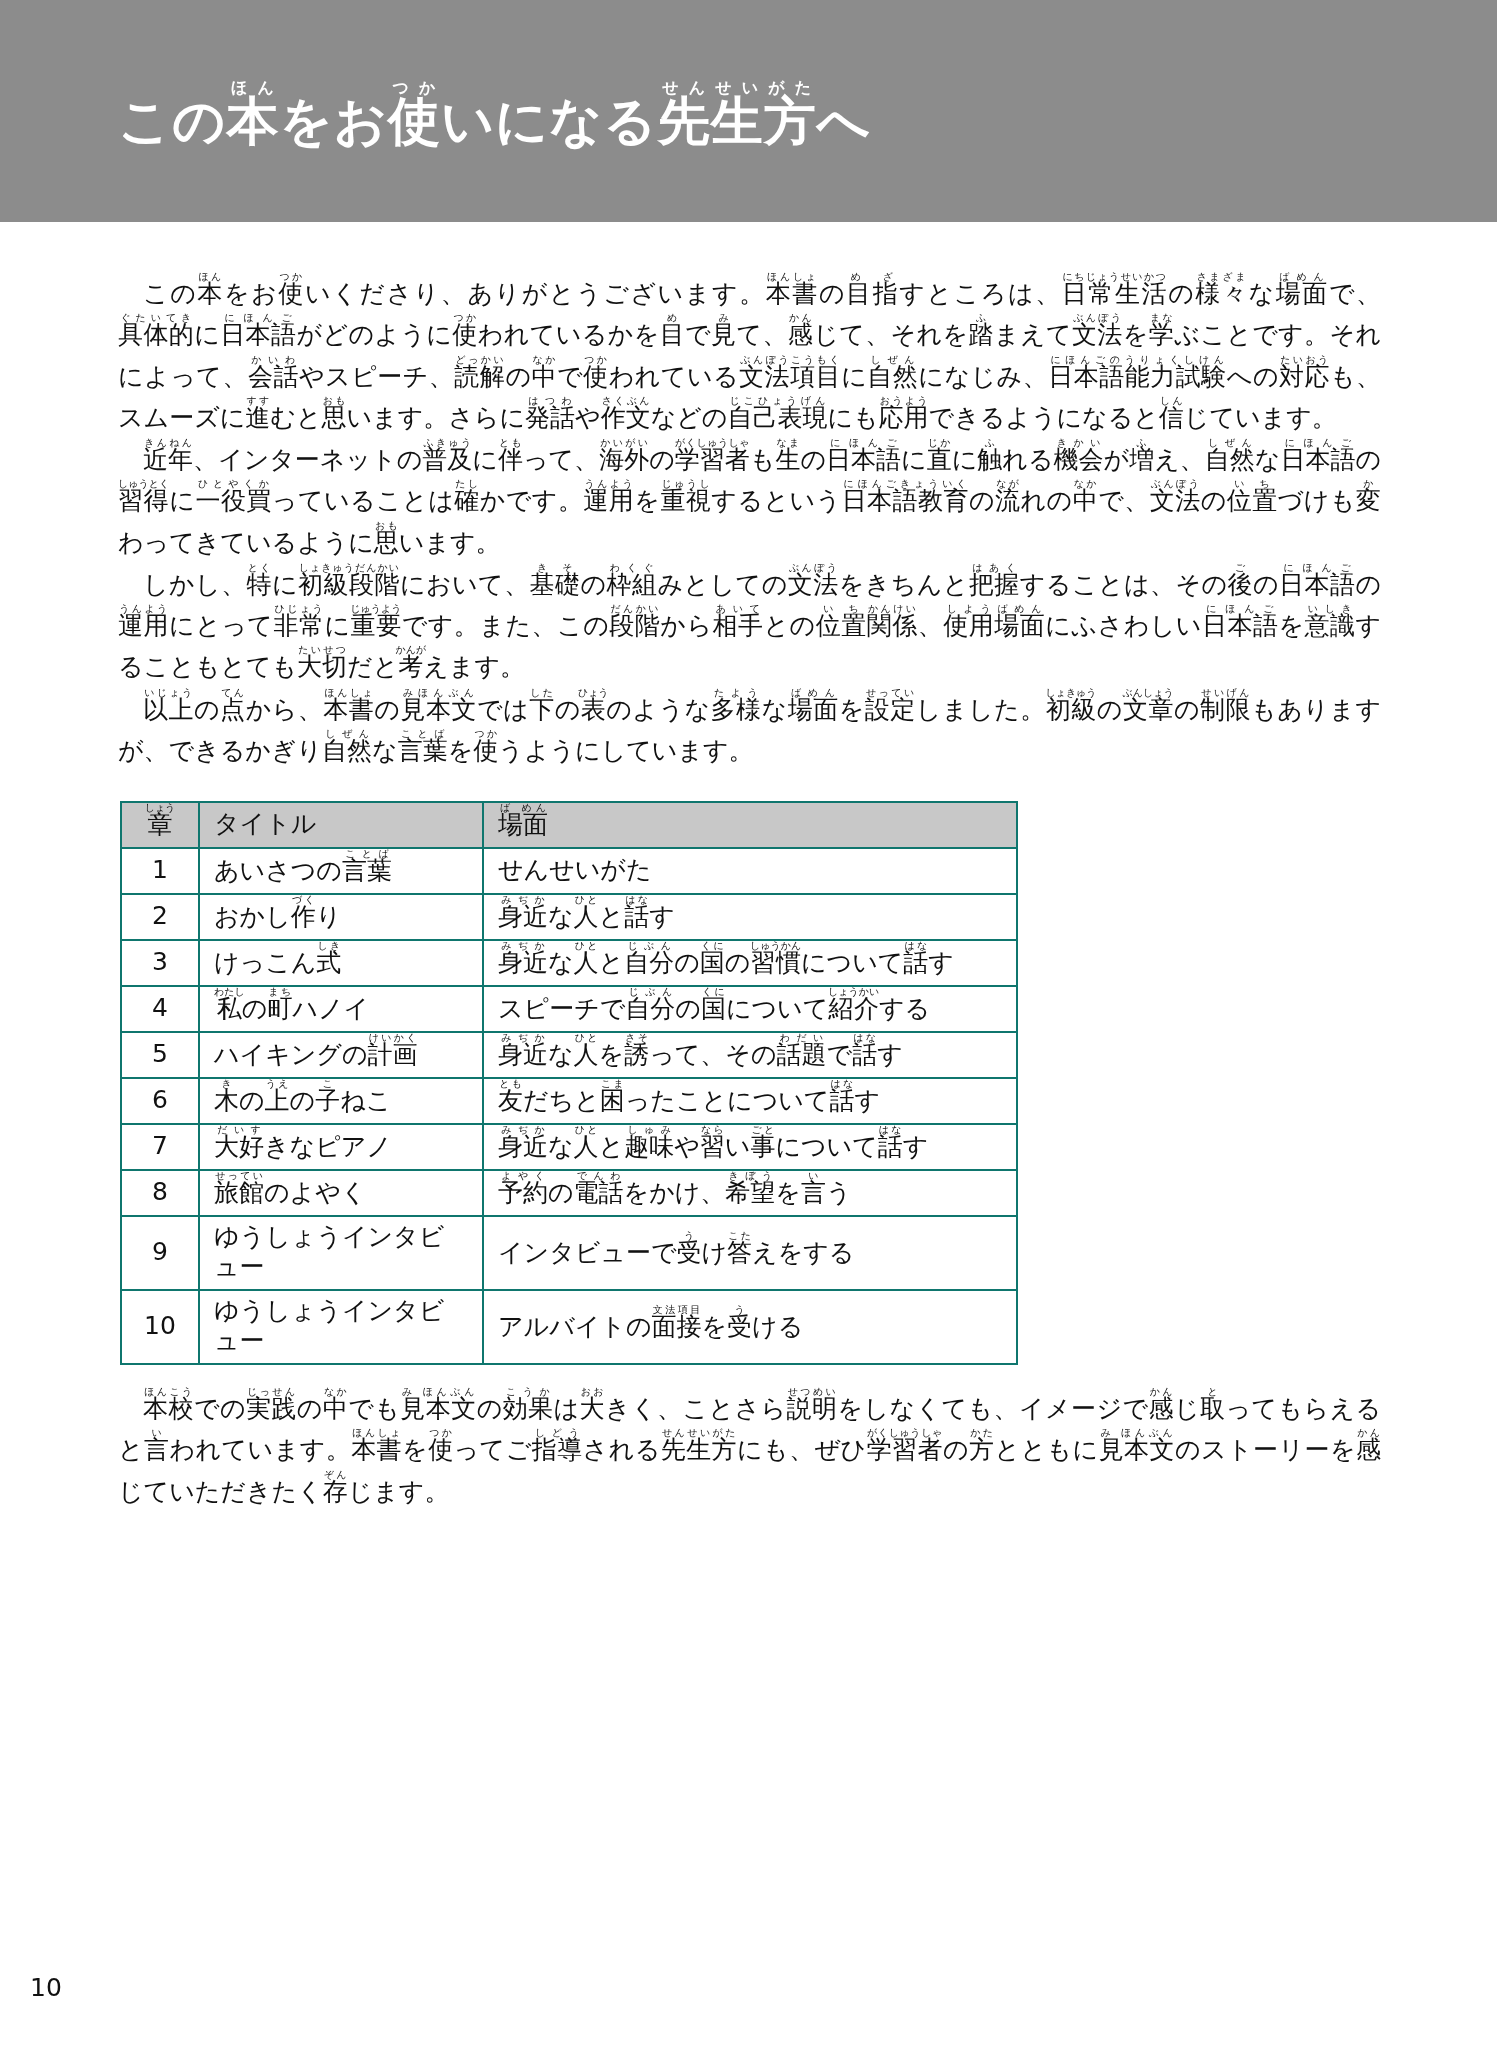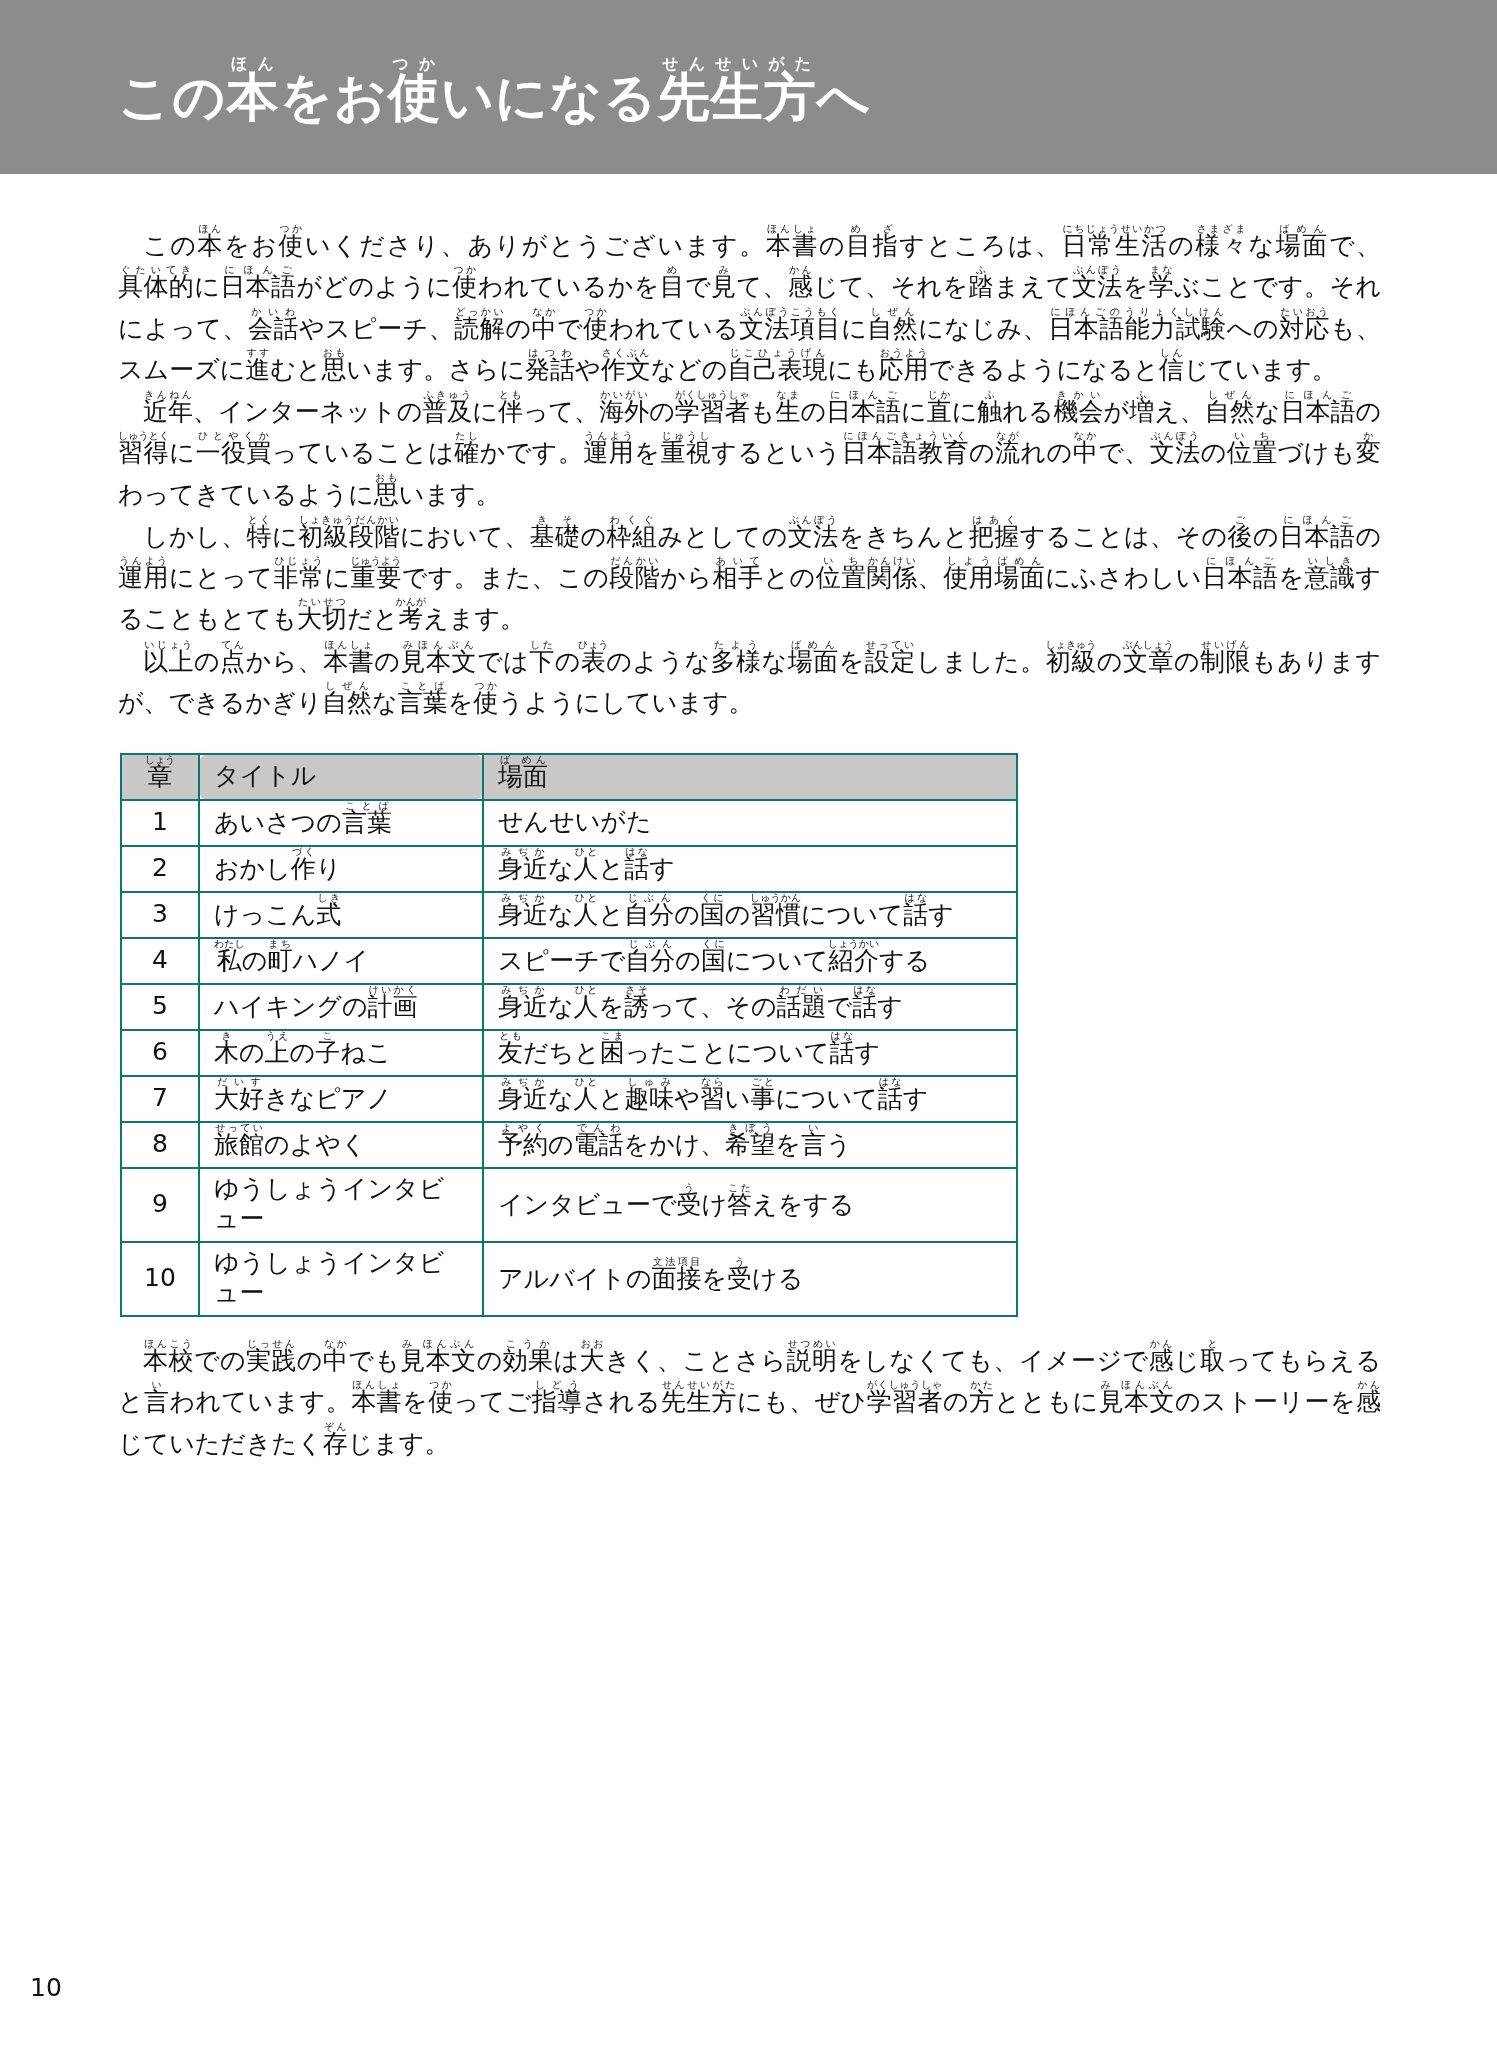--- a/index.html
+++ b/index.html
@@ -5,21 +5,21 @@
   * { margin:0; padding:0; box-sizing:border-box; }
   html,body { background:#ffffff; }
   body {
     width:1497px; height:2048px;
     position:relative;
     font-family:"DejaVu Sans","Liberation Sans",sans-serif;
     color:#111111;
   }
   
   .banner {
-    width:100%; height:174px;
+    width:100%; height:222px;
     background:#8c8c8c;
     display:flex; align-items:center;
     padding:10px 0 0 118px;
   }
   .banner h1 {
     color:#ffffff;
     font-size:52px;
     font-weight:bold;
     letter-spacing:1px;
     line-height:1.15;
@@ -63,21 +63,21 @@
     text-align:left;
   }
   table.chapters thead th {
     background:#c8c8c8;
   }
   table.chapters .col-chapter {
     width:78px;
     text-align:center;
     padding-left:4px; padding-right:4px;
   }
-  table.chapters .col-title { width:284px;border-radius:9px; }
+  table.chapters .col-title { width:284px; }
   table.chapters .col-scene { width:534px; }
   
   .page-number {
     position:absolute;
     left:30px; bottom:46px;
     font-size:25px;
     color:#111111;
   }
 </style>
 </head>

